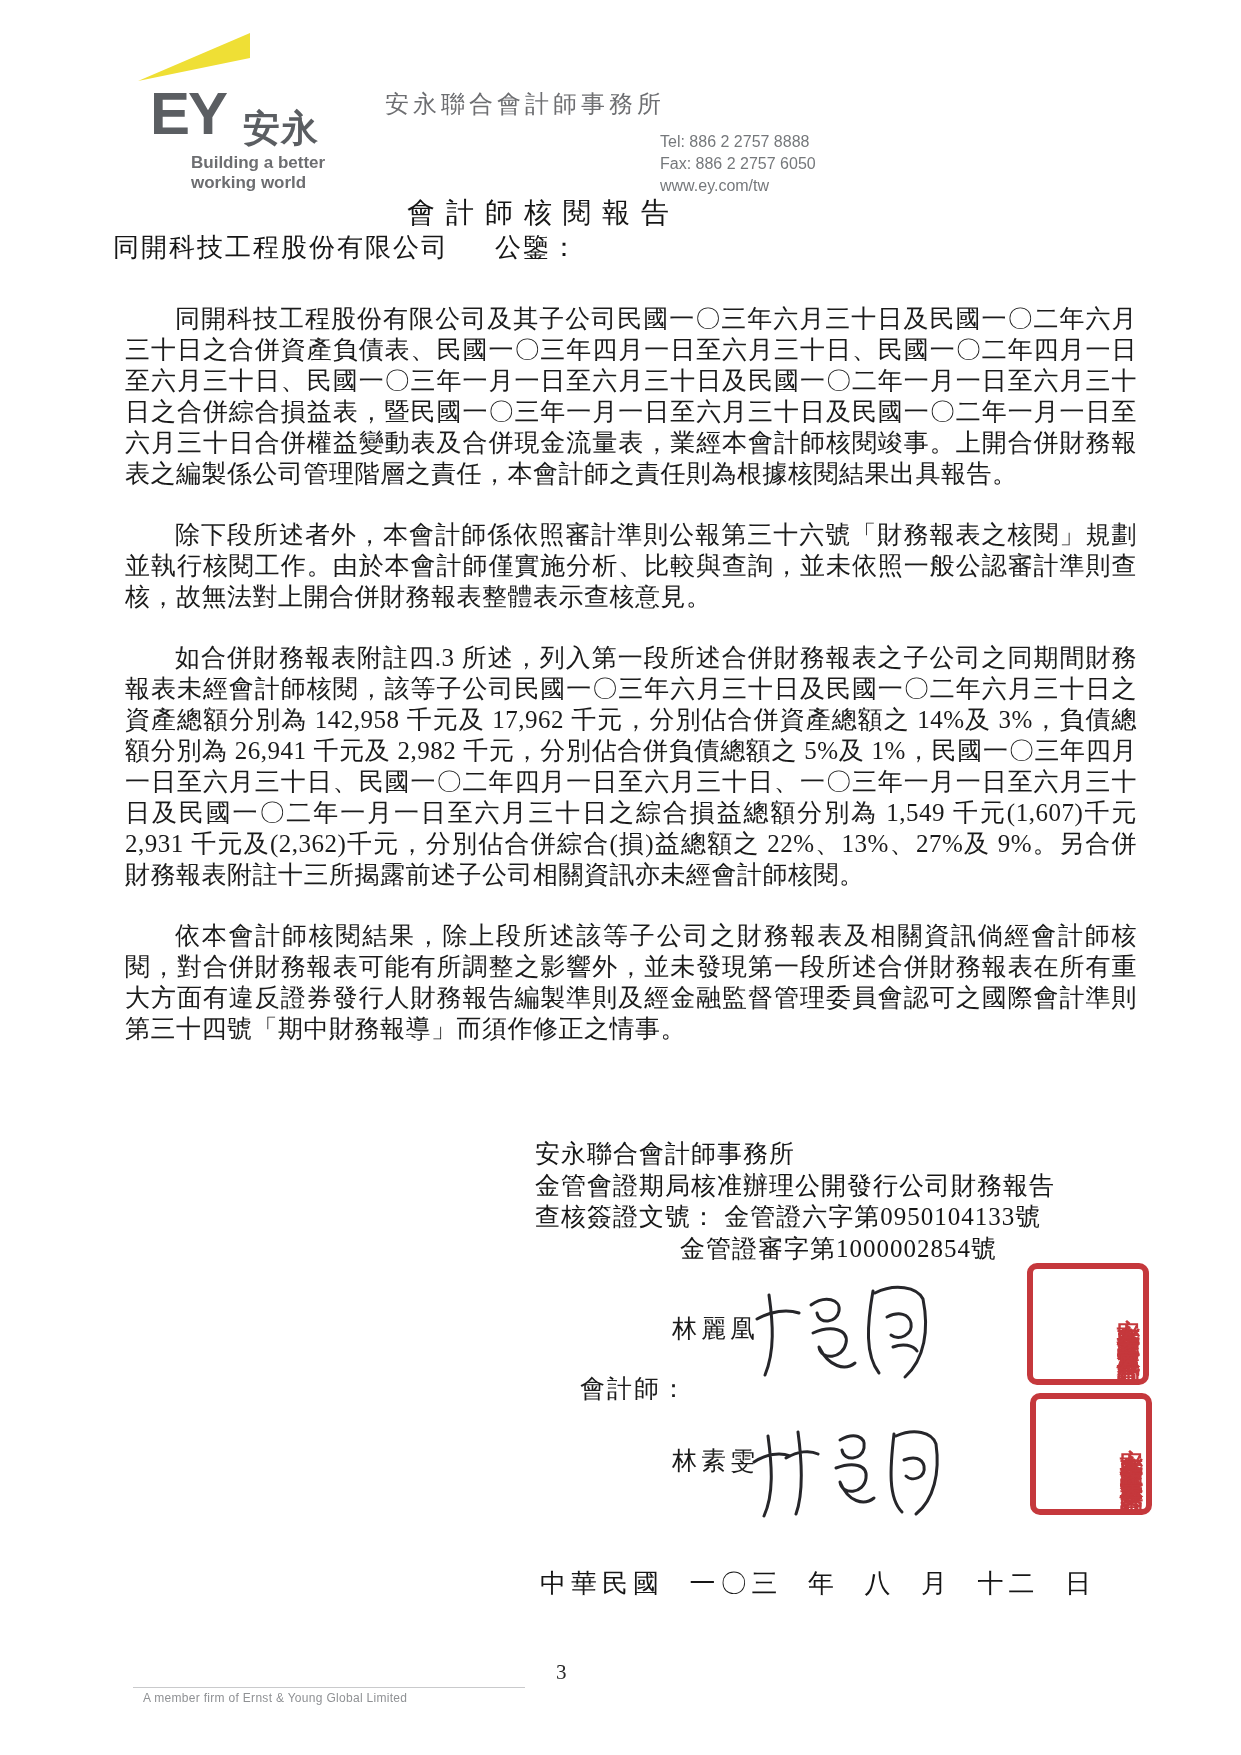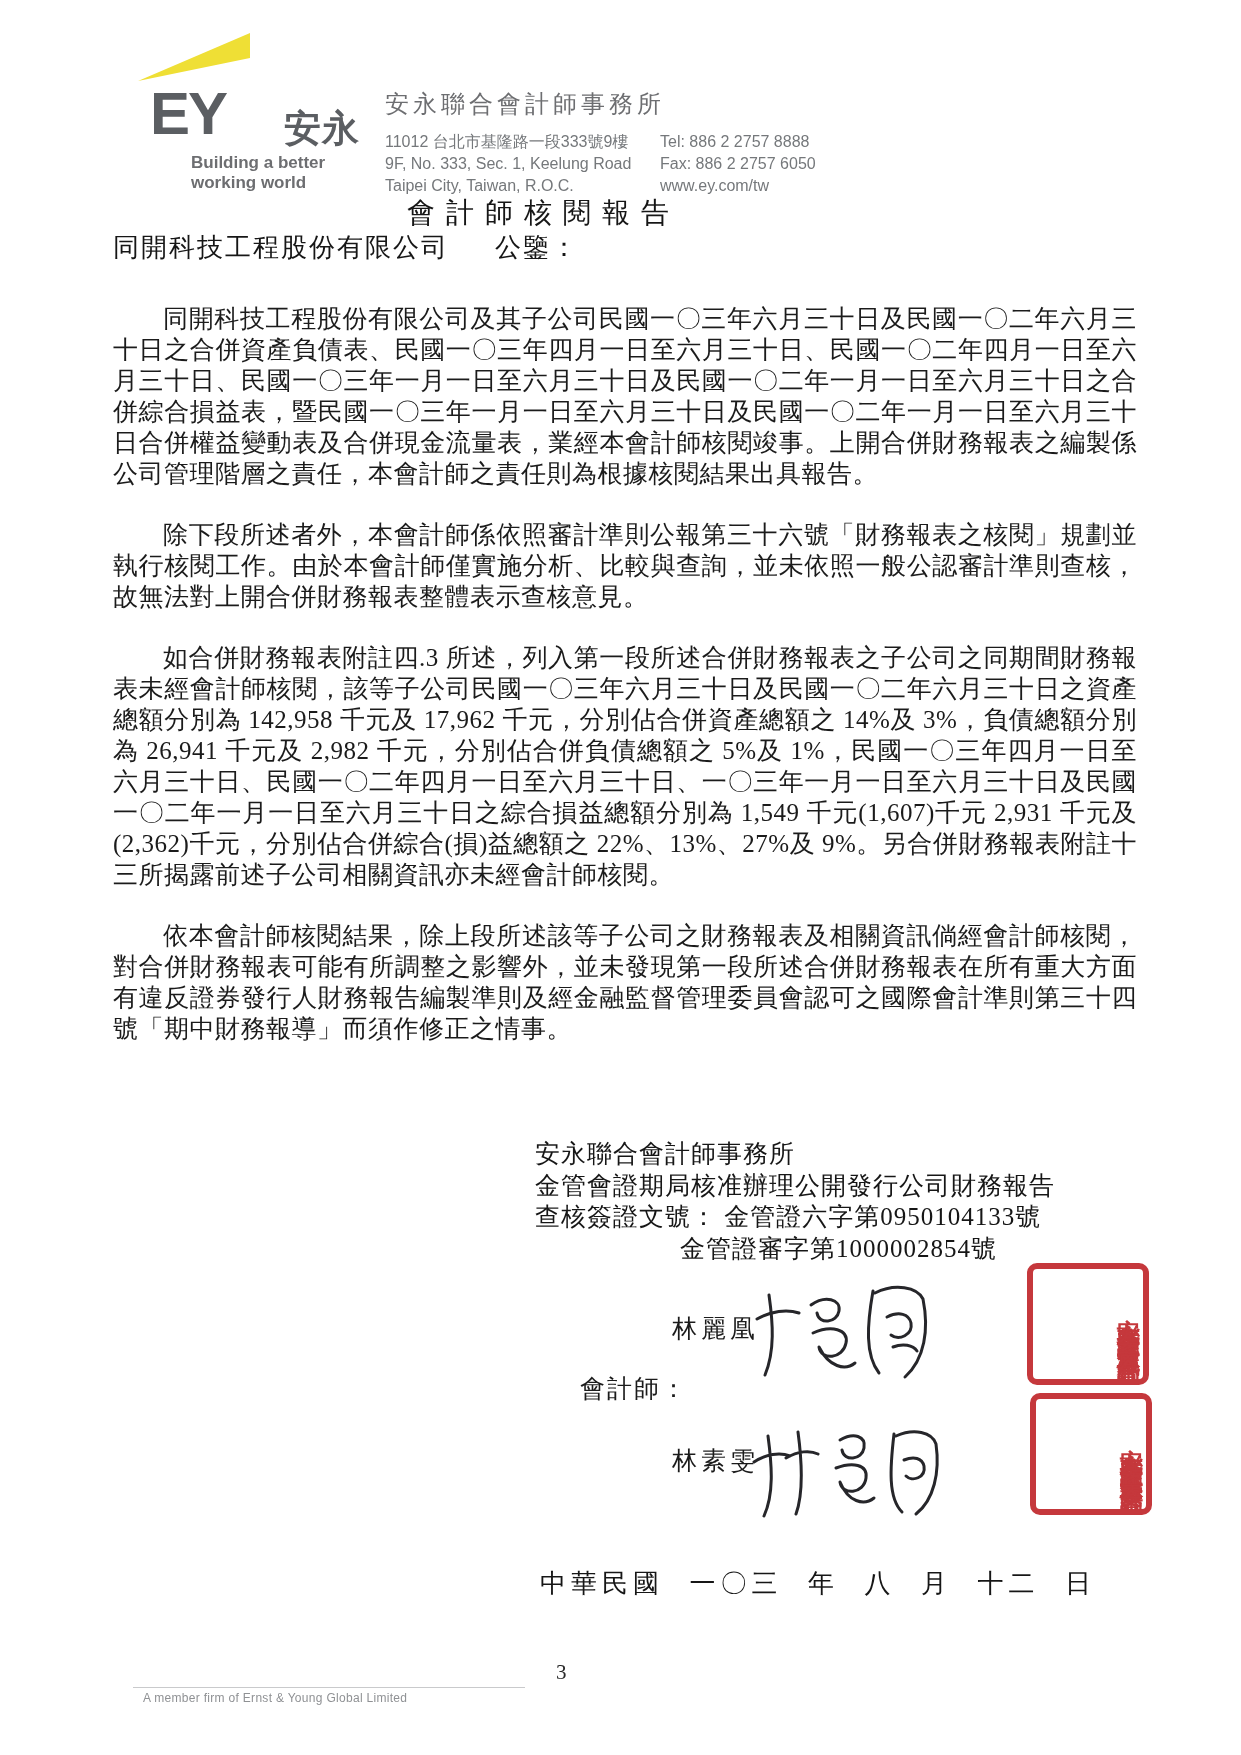--- a/index.html
+++ b/index.html
@@ -20,21 +20,21 @@
   }
   .ey-letters{
     position:absolute;left:150px;top:84px;
     font-family:"Liberation Sans","DejaVu Sans",sans-serif;
     font-weight:bold;font-size:60px;line-height:60px;letter-spacing:-2px;
     color:#5b5e62;
   }
   .ey-cn{
     position:absolute;left:243px;top:104px;
     font-family:"Liberation Sans","DejaVu Sans",sans-serif;
-    font-weight:bold;font-size:37px;color:#5b5e62;letter-spacing:1px;margin-left:41px;
+    font-weight:bold;font-size:37px;color:#5b5e62;letter-spacing:1px;
   }
   .ey-tagline{
     position:absolute;left:151px;top:153px;
     font-family:"Liberation Sans","DejaVu Sans",sans-serif;
     font-weight:bold;font-size:17px;line-height:20px;color:#6d6e71;margin-left:40px;
   }
   
   .firm-name{
     position:absolute;left:385px;top:88px;
     font-family:"Liberation Sans","DejaVu Sans",sans-serif;
@@ -56,21 +56,21 @@
     text-align:center;font-size:28px;letter-spacing:11px;color:#161616;
   }
   .salutation{
     position:absolute;left:113px;top:230px;font-size:26px;letter-spacing:2px;color:#161616;
   }
   .salutation .gap{display:inline-block;width:46px;}
   .body-text{
     position:absolute;left:113px;top:303px;width:1024px;
   }
   .body-text p{
-    margin:0 0 30px 0;
+    margin:0 0 30px 12px;
     font-size:25px;line-height:31px;
     text-align:justify;text-indent:2em;
     letter-spacing:0.5px;
   }
   
   .closing{
     position:absolute;left:535px;top:1138px;
     font-size:25px;line-height:31.5px;letter-spacing:1px;color:#161616;
   }
   .closing .indent{padding-left:145px;}
@@ -117,25 +117,20 @@
 
   <div class="beam"></div>
   <div class="ey-letters">EY</div>
   <div class="ey-cn">安永</div>
   <div class="ey-tagline">
     <div>Building a better</div>
     <div>working world</div>
   </div>
 
   <div class="firm-name">安永聯合會計師事務所</div>
-  <div class="addr">
-    <div>11012 台北市基隆路一段333號9樓</div>
-    <div>9F, No. 333, Sec. 1, Keelung Road</div>
-    <div>Taipei City, Taiwan, R.O.C.</div>
-  </div>
   <div class="contact">
     <div>Tel:  886 2 2757 8888</div>
     <div>Fax: 886 2 2757 6050</div>
     <div>www.ey.com/tw</div>
   </div>
 
   <div class="report-title">會計師核閱報告</div>
   <div class="salutation">
     <span>同開科技工程股份有限公司</span><span class="gap"></span><span>公鑒：</span>
   </div>

